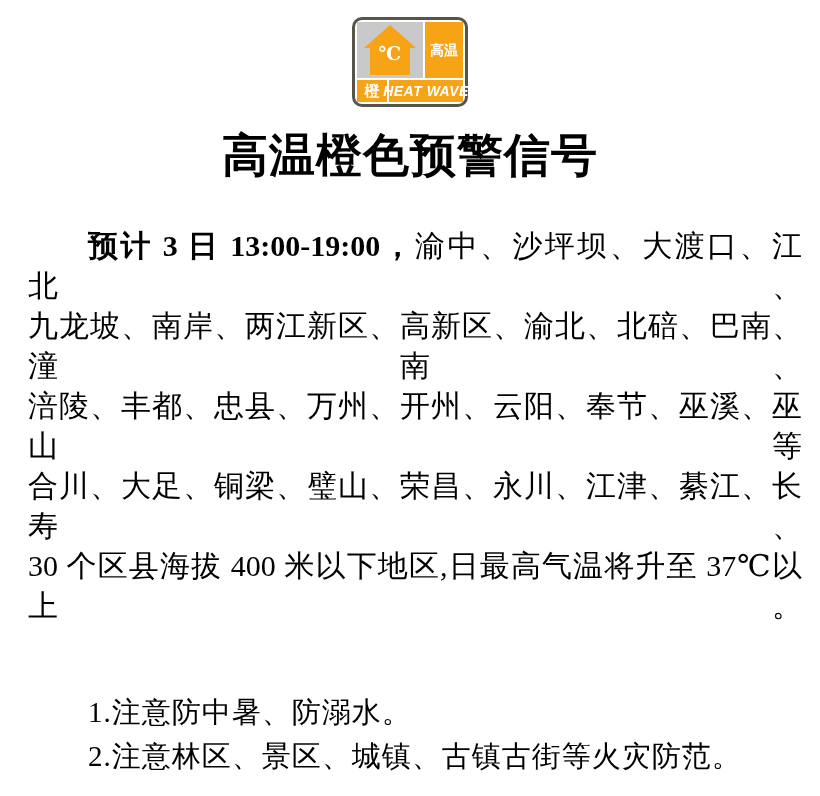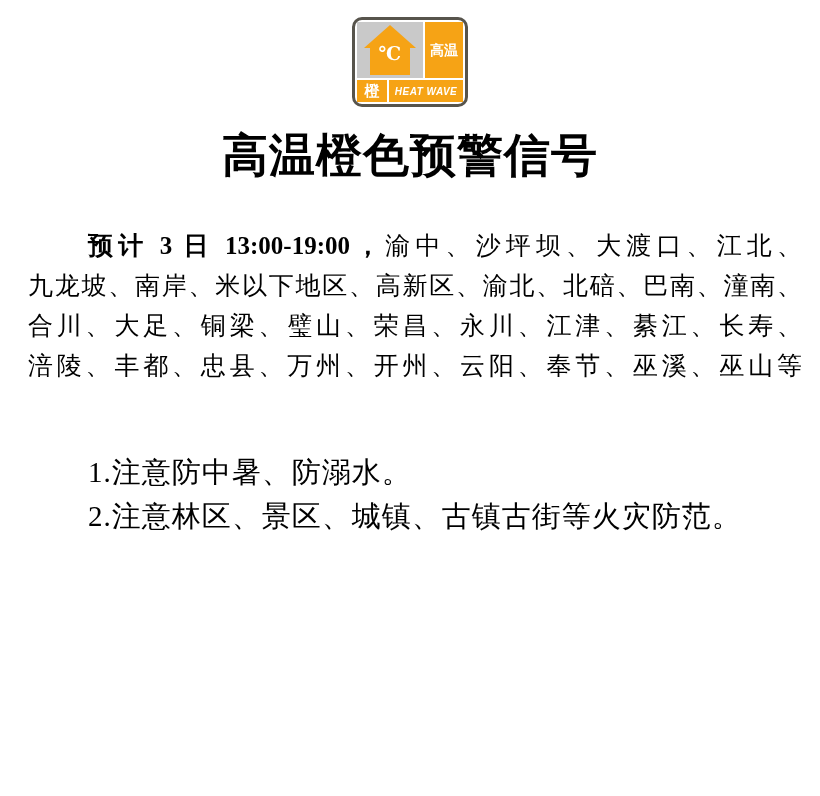--- a/index.html
+++ b/index.html
@@ -55,35 +55,35 @@
   .cell-level{
     grid-column:1;grid-row:2;
     background:var(--orange);color:var(--white);
     display:flex;align-items:center;justify-content:center;
     font-weight:bold;font-size:15px;
   }
   .cell-caption{
     grid-column:2/4;grid-row:2;
     background:var(--orange);color:var(--white);
     display:flex;align-items:center;justify-content:center;
-    font-weight:bold;font-style:italic;font-size:10px;
+    font-weight:bold;font-style:italic;font-size:14px;
     font-family:"Liberation Sans","DejaVu Sans",sans-serif;
     letter-spacing:.5px;white-space:nowrap;
   }
   
   .title{
     margin:21px 0 0 0;
     text-align:center;
     font-size:46px;line-height:56px;
     font-weight:900;letter-spacing:1px;
   }
   
   .para{
     margin:42px 18px 12px 28px;
-    font-size:25px;line-height:40px;
+    font-size:30px;line-height:40px;
   }
   .para .line{
     text-align:justify;
     text-align-last:justify;
   }
   .para .line.first{text-indent:60px;}
   .para .lead{font-weight:bold;}
   
   .guide{margin:64px 18px 0 28px;font-size:29px;letter-spacing:1px;}
   .guide-heading{line-height:32px;}
@@ -107,23 +107,24 @@
     <div class="cell-caption">HEAT WAVE</div>
   </div>
 </div>
 
 <h1 class="title">高温橙色预警信号</h1>
 
 <div class="para">
   <div class="line first">
     <span class="lead">预计 3 日 13:00-19:00，</span><span>渝中、沙坪坝、大渡口、江北、</span>
   </div>
-  <div class="line">九龙坡、南岸、米以下地区、高新区、渝北、北碚、巴南、潼南、</div>
+  <div class="line">九龙坡、南岸、两江新区、高新区、渝北、北碚、巴南、潼南、</div>
+  <div class="line">涪陵、丰都、忠县、万州、开州、云阳、奉节、巫溪、巫山等</div>
   <div class="line">合川、大足、铜梁、璧山、荣昌、永川、江津、綦江、长寿、</div>
-  <div class="line">涪陵、丰都、忠县、万州、开州、云阳、奉节、巫溪、巫山等</div>
+  <div class="line">30 个区县海拔 400 米以下地区,日最高气温将升至 37℃以上。</div>
 </div>
 
 <div class="guide">
   <div class="guide-items">
     <div class="guide-item">1.注意防中暑、防溺水。</div>
     <div class="guide-item">2.注意林区、景区、城镇、古镇古街等火灾防范。</div>
 
   </div>
 </div>
 

